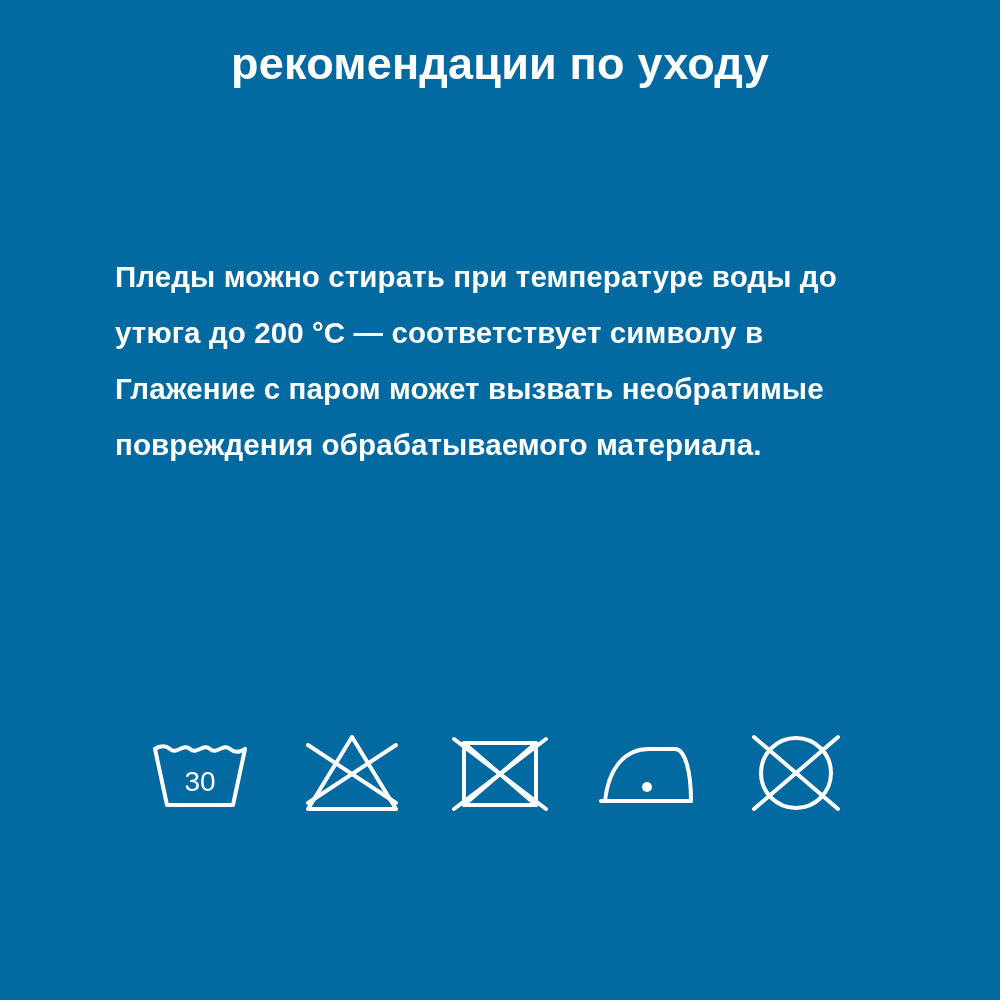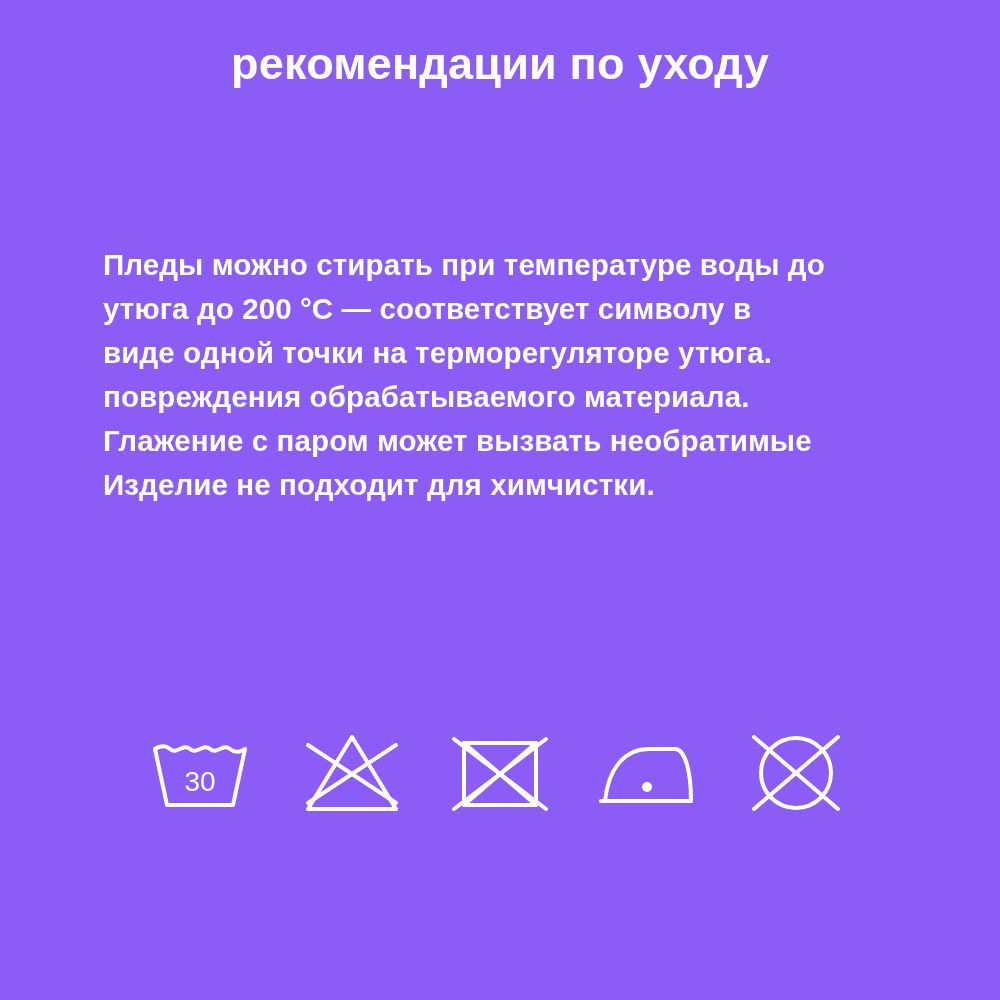--- a/index.html
+++ b/index.html
@@ -10,21 +10,21 @@
     width: 1000px;
     height: 1000px;
     background: #ffffff;
     font-family: "Liberation Sans", sans-serif;
     overflow: hidden;
   }
   .card {
     position: relative;
     width: 1000px;
     height: 1000px;
-    background: #8b5cf6;
+    background: #0369a1;
     box-sizing: border-box;
     display: flex;
     flex-direction: column;
     align-items: center;
   }
   .title {
     margin-top: 38px;
     font-size: 45px;
     font-weight: 700;
     color: #ffffff;
@@ -37,21 +37,21 @@
     top: 243px;
     left: 103px;
     width: 820px;
     color: #ffffff;
     font-size: 29.5px;
     font-weight: 700;
     line-height: 44px;
     letter-spacing: 0.1px;
   }
   .body-text p {
-    margin: 0;
+    margin: 12px;
   }
   .symbols {
     position: absolute;
     top: 725px;
     left: 0;
     width: 1000px;
     display: flex;
     justify-content: center;
     align-items: center;
     gap: 38px;
@@ -79,24 +79,22 @@
 </head>
 <body>
 
 <div class="card">
 
   <div class="title">рекомендации по уходу</div>
 
   <div class="body-text">
     <p>Пледы можно стирать при температуре воды до</p>
     <p>утюга до 200 °C — соответствует символу в</p>
-    <p>виде одной точки на терморегуляторе утюга.</p>
+    <p>Глажение с паром может вызвать необратимые</p>
     <p>повреждения обрабатываемого материала.</p>
-    <p>Глажение с паром может вызвать необратимые</p>
-    <p>Изделие не подходит для химчистки.</p>
   </div>
 
   <div class="symbols">
 
     <div class="symbol">
       <svg width="110" height="92" viewBox="0 0 110 92" fill="none" stroke="#ffffff" stroke-width="4" stroke-linecap="round" stroke-linejoin="round">
         <path d="M6 22 C6 22 14 16 21 22 C28 28 34 16 41 22 C48 28 54 16 61 22 C68 28 74 16 81 22 C88 28 96 22 96 22"></path>
         <path d="M6 22 L18 78 L84 78 L96 22"></path>
         <text x="51" y="64" font-family="Liberation Sans, sans-serif" font-size="28" font-weight="400" fill="#ffffff" stroke="none" text-anchor="middle">30</text>
       </svg>

